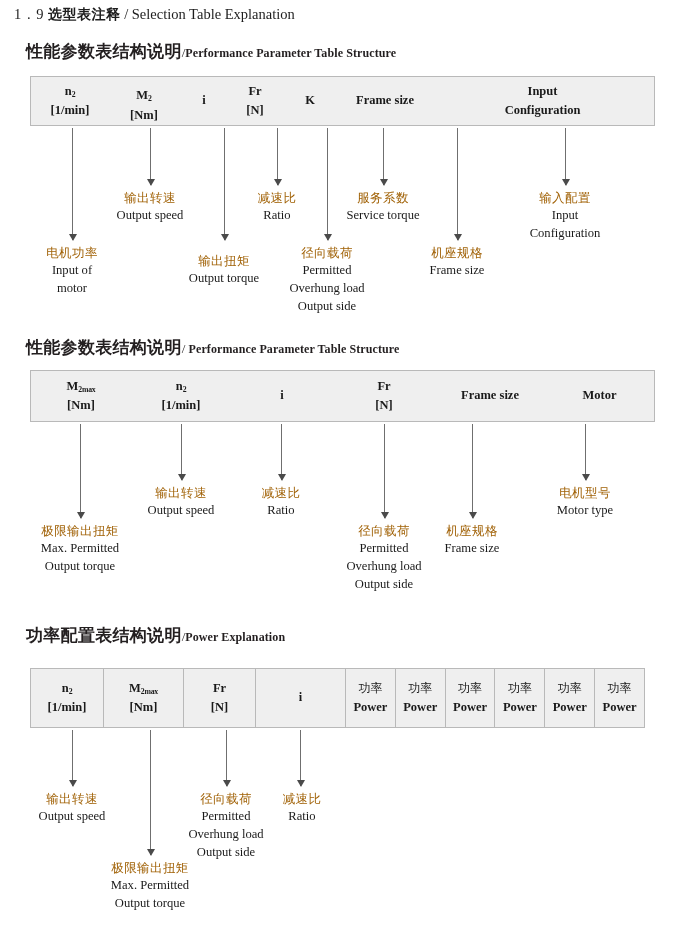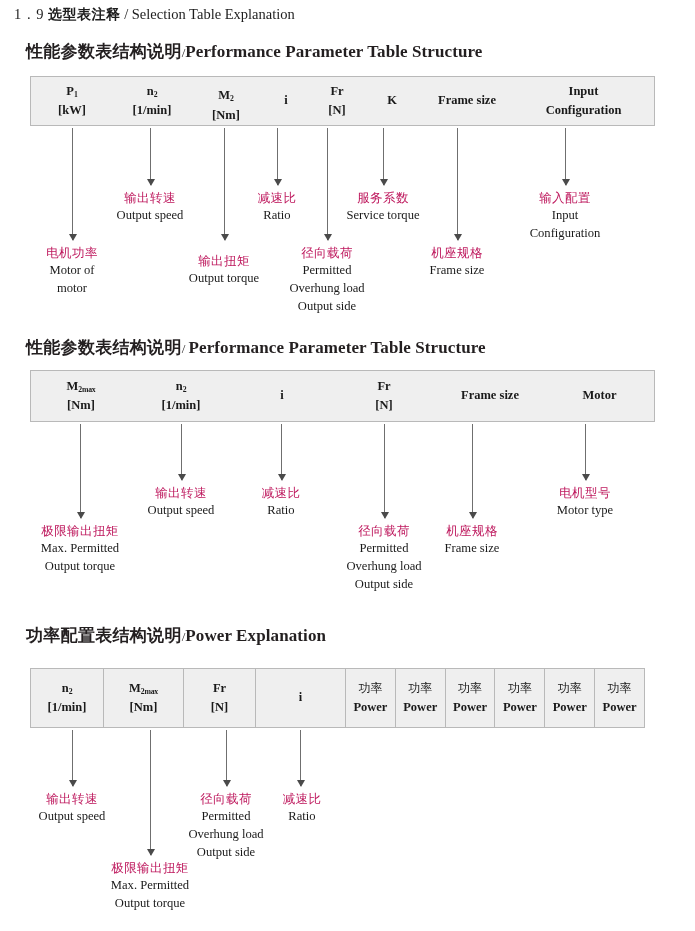--- a/index.html
+++ b/index.html
@@ -54,21 +54,21 @@
     letter-spacing: 0.3px;
   }
   .section-title .sep {
     font-family: "Liberation Serif", "DejaVu Serif", serif;
     font-weight: normal;
     font-size: 13px;
   }
   .section-title .en {
     font-family: "Liberation Serif", "DejaVu Serif", serif;
     font-weight: bold;
-    font-size: 17px;
+    font-size: 12px;
     letter-spacing: 0.1px;
     margin-top: 32px;
   }
 
   
   .hdr-table {
     position: absolute;
     box-sizing: border-box;
     background: #efefef;
     border: 1px solid #b9b9b9;
@@ -130,21 +130,21 @@
     position: absolute;
     text-align: center;
     line-height: 1.42;
     white-space: nowrap;
     transform: translateX(-50%);
   }
   .annot .cn {
     display: block;
     font-family: "DejaVu Sans", "Liberation Sans", sans-serif;
     font-size: 12.5px;
-    color: #be185d;
+    color: #a16207;
     letter-spacing: 0.4px;
   }
   .annot .en {
     display: block;
     font-family: "Liberation Serif", "DejaVu Serif", serif;
     font-size: 12.6px;
     color: #1a1a1a;
   }
 </style>
 </head>
@@ -155,24 +155,20 @@
   <span class="cn">选型表注释</span>
   <span class="en">/</span>
   <span class="en">Selection Table Explanation</span>
 </div>
 
 <div class="section-title" style="top:40px;">
   <span class="cn">性能参数表结构说明</span><span class="sep">/</span><span class="en">Performance Parameter Table Structure</span>
 </div>
 
 <div class="hdr-table" style="left:30px; top:76px; width:625px; height:50px;">
-  <div class="hdr-cell" style="width:82px;">
-    <span class="l1">P<sub>1</sub></span>
-    <span class="l2">[kW]</span>
-  </div>
   <div class="hdr-cell" style="width:78px;">
     <span class="l1">n<sub>2</sub></span>
     <span class="l2">[1/min]</span>
   </div>
   <div class="hdr-cell" style="width:70px;justify-content:flex-end;">
     <span class="l1">M<sub>2</sub></span>
     <span class="l2">[Nm]</span>
   </div>
   <div class="hdr-cell" style="width:50px;">
     <span class="l1">i</span>
@@ -197,21 +193,21 @@
 <div class="arrow" style="left:150px; top:128px; height:57px;"></div>
 <div class="arrow" style="left:224px; top:128px; height:112px;"></div>
 <div class="arrow" style="left:277px; top:128px; height:57px;"></div>
 <div class="arrow" style="left:327px; top:128px; height:112px;"></div>
 <div class="arrow" style="left:383px; top:128px; height:57px;"></div>
 <div class="arrow" style="left:457px; top:128px; height:112px;"></div>
 <div class="arrow" style="left:565px; top:128px; height:57px;"></div>
 
 <div class="annot" style="left:72px; top:244px;">
   <span class="cn">电机功率</span>
-  <span class="en">Motor of</span>
+  <span class="en">Input of</span>
   <span class="en">motor</span>
 </div>
 <div class="annot" style="left:150px; top:189px;">
   <span class="cn">输出转速</span>
   <span class="en">Output speed</span>
 </div>
 <div class="annot" style="left:224px; top:252px;">
   <span class="cn">输出扭矩</span>
   <span class="en">Output torque</span>
 </div>

